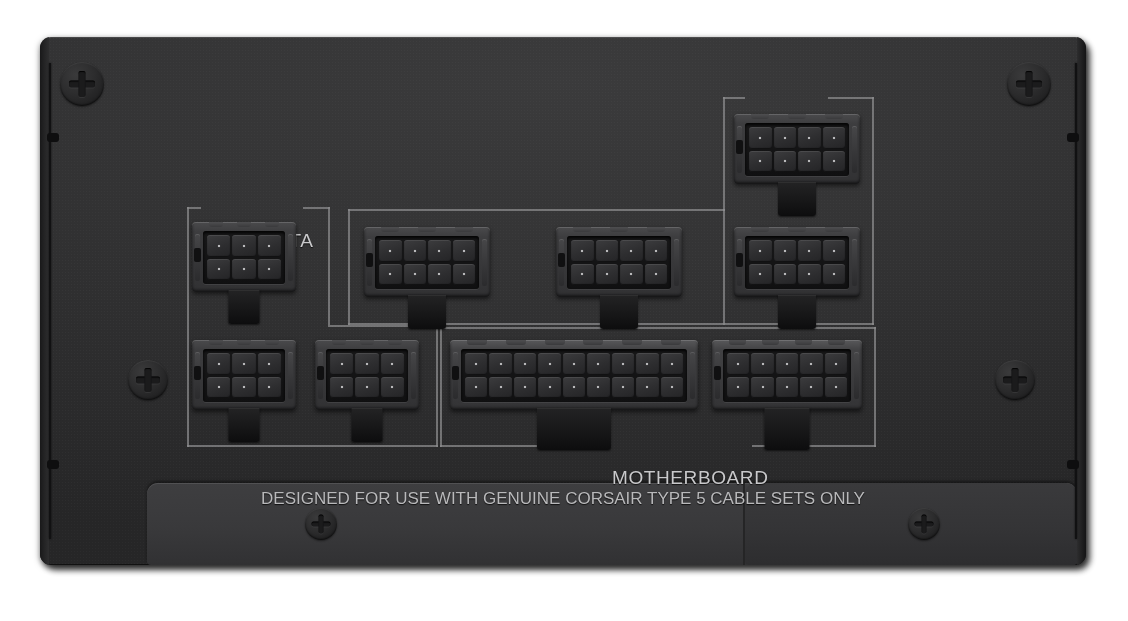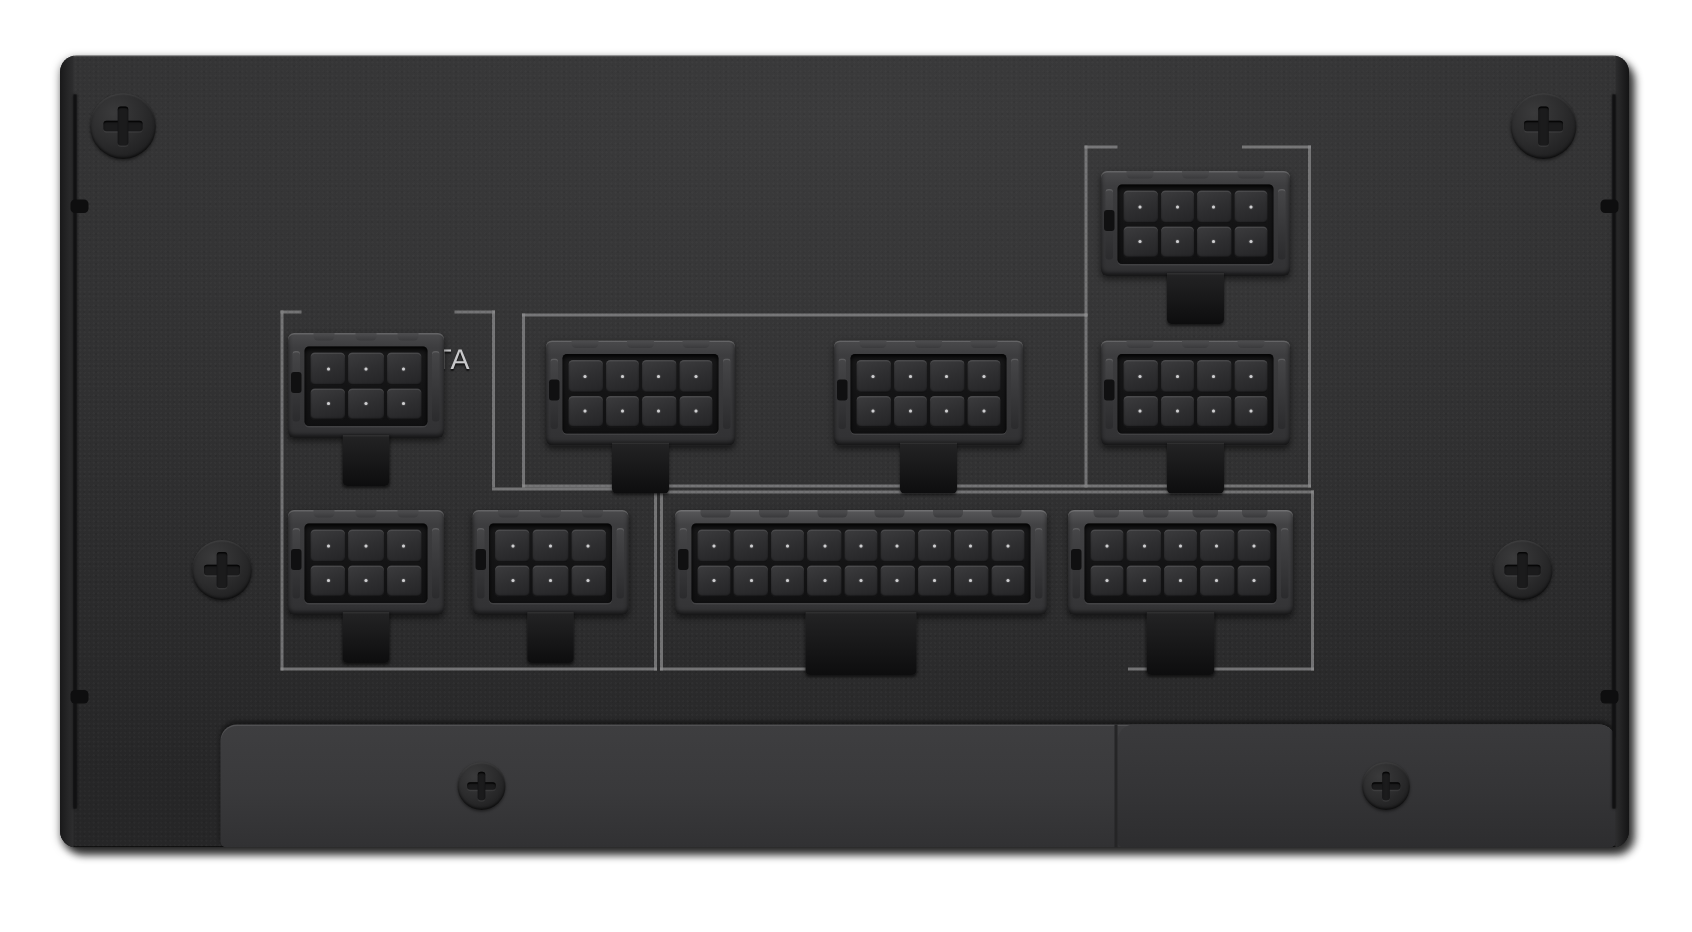--- a/index.html
+++ b/index.html
@@ -202,20 +202,21 @@
         <div class="bl" style="left: 832px; top: 60px; width: 2px; height: 228px;"></div>
         <div class="bl" style="left: 400px; top: 290px; width: 2px; height: 120px;"></div>
         <div class="bl" style="left: 834px; top: 290px; width: 2px; height: 120px;"></div>
         <div class="bl" style="left: 400px; top: 290px; width: 436px; height: 2px;"></div>
         <div class="bl" style="left: 400px; top: 408px; width: 128px; height: 2px;"></div>
         <div class="bl" style="left: 712px; top: 408px; width: 124px; height: 2px;"></div>
       </div>
 
     <div class="grp-label" id="lbl-sata" style="left:160px;top:193px;font-size:19px;">SATA / PATA</div>
     <div class="grp-label" id="lbl-pcie" style="left:716px;top:78px;font-size:19px;">PCIe / CPU</div>
+    <div class="grp-label" id="lbl-mobo" style="left:572px;top:430px;font-size:19px;">MOTHERBOARD</div>
 
     <div id="conn-layer">
         <div class="conn" title="pcie-cpu 8-pin" style="left: 694px; top: 77px; width: 126px; height: 70px;">
           <div class="shell">
             <div class="cav" style="left: 11px; top: 9px; width: 104px; height: 53px;">
               <div class="pins" style="left: 4px; top: 4px; width: 96px; height: 45px; grid-template-columns: repeat(4, 1fr); grid-template-rows: repeat(2, 1fr); gap: 2px;">
                 <div class="pin"></div>
                 <div class="pin"></div>
                 <div class="pin"></div>
                 <div class="pin"></div>
@@ -427,14 +428,15 @@
             <div class="latch" style="width: 17px; left: 116px;"></div>
           </div>
           <div class="tab" style="top: 68px; width: 45px; height: 42px;"></div>
         </div>
       </div>
 
     <div class="bottom-panel"></div>
     <div class="bp-right"></div>
     <div class="bp-split"></div>
 
+    <div class="footer-note" style="left:50%;transform:translateX(-50%);top:452px;font-size:17px;">DESIGNED FOR USE WITH GENUINE CORSAIR TYPE 5 CABLE SETS ONLY</div>
   </div>
 </div>
 
 </body></html>

